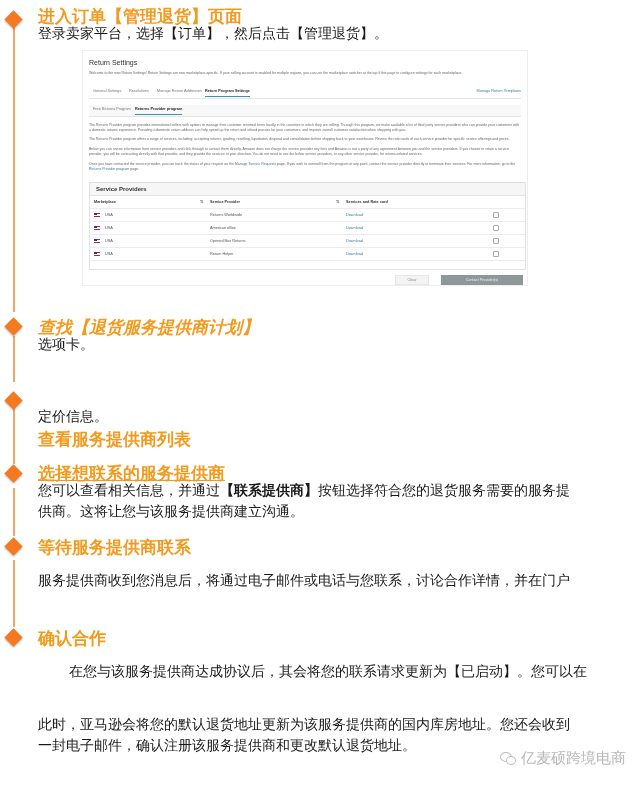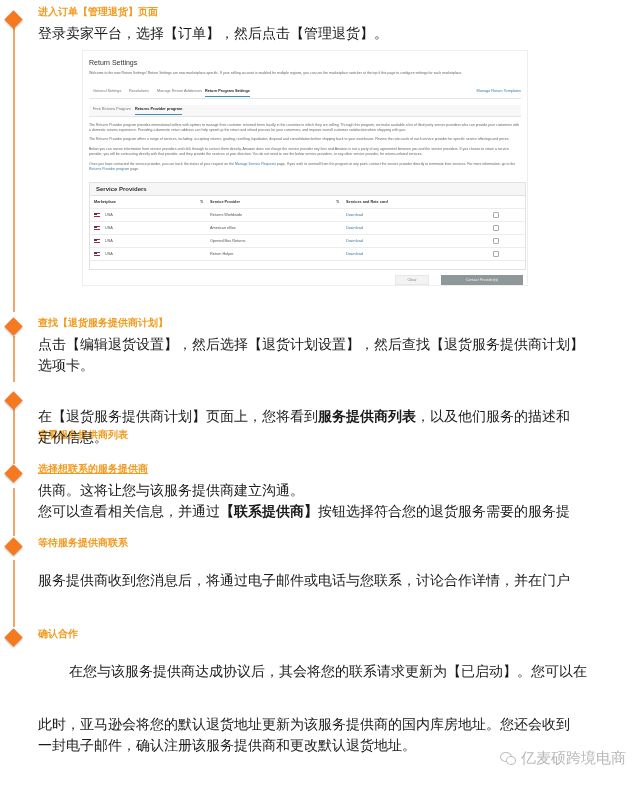--- a/index.html
+++ b/index.html
@@ -14,21 +14,21 @@
     position: absolute; left: 13px; width: 2px; background: #f0a66a;
   }
   .step { position: absolute; left: 0; width: 640px; }
   .diamond {
     position: absolute; left: 7px; width: 13px; height: 13px;
     background: #f47920; transform: rotate(45deg);
     box-shadow: 1px 1px 2px rgba(0,0,0,0.25);
   }
   .step-title {
     position: absolute; left: 38px;
-    font-size: 10px; font-weight: bold; color: #f39a1e;
+    font-size: 17px; font-weight: bold; color: #f39a1e;
     white-space: nowrap;
   }
   .step-body {
     position: absolute; left: 38px; width: 592px;
     font-size: 14px; line-height: 21px; color: #1a1a1a;
   }
   .step-body b { font-weight: bold; }
 
   
   .shot {
@@ -140,42 +140,40 @@
       <span class="sp-cell dl" style="left:256px;">Download</span>
       <span class="chk"></span>
     </div>
   </div>
   <div class="btn-clear">Clear</div>
   <div class="btn-contact">Contact Provider(s)</div>
 </div>
 
 <section class="step" style="top:312px;">
   <div class="diamond" style="top:8px;"></div>
-  <div class="step-title" style="top:4px;">查找【退货服务提供商计划】</div>
+  <div class="step-title" style="top:4px;font-style:italic;">查找【退货服务提供商计划】</div>
   <div class="step-body" style="top:22px;">
-    <div>点击【编辑退货设置】，然后选择【退货计划设置】，然后查找【退货服务提供商计划】</div>
     <div>选项卡。</div>
   </div>
 </section>
 
 <section class="step" style="top:382px;">
   <div class="diamond" style="top:12px;"></div>
   <div class="step-title" style="top:6px;margin-top:40px;">查看服务提供商列表</div>
   <div class="step-body" style="top:24px;">
-    <div><span>在【退货服务提供商计划】页面上，您将看到</span><b>服务提供商列表</b><span>，以及他们服务的描述和</span></div>
     <div>定价信息。</div>
   </div>
 </section>
 
 <section class="step" style="top:458px;">
   <div class="diamond" style="top:9px;"></div>
   <div class="step-title" style="top:4px;text-decoration:underline;">选择想联系的服务提供商</div>
   <div class="step-body" style="top:22px;">
+    <div><span>您可以查看相关信息，并通过</span><b>【联系提供商】</b><span>按钮选择符合您的退货服务需要的服务提</span></div>
     <div>供商。这将让您与该服务提供商建立沟通。</div>
-    <div><span>您可以查看相关信息，并通过</span><b>【联系提供商】</b><span>按钮选择符合您的退货服务需要的服务提</span></div>
   </div>
 </section>
 
 <section class="step" style="top:532px;">
   <div class="diamond" style="top:8px;"></div>
   <div class="step-title" style="top:4px;">等待服务提供商联系</div>
   <div class="step-body" style="top:38px;">
     <div>服务提供商收到您消息后，将通过电子邮件或电话与您联系，讨论合作详情，并在门户</div>
   </div>
 </section>

